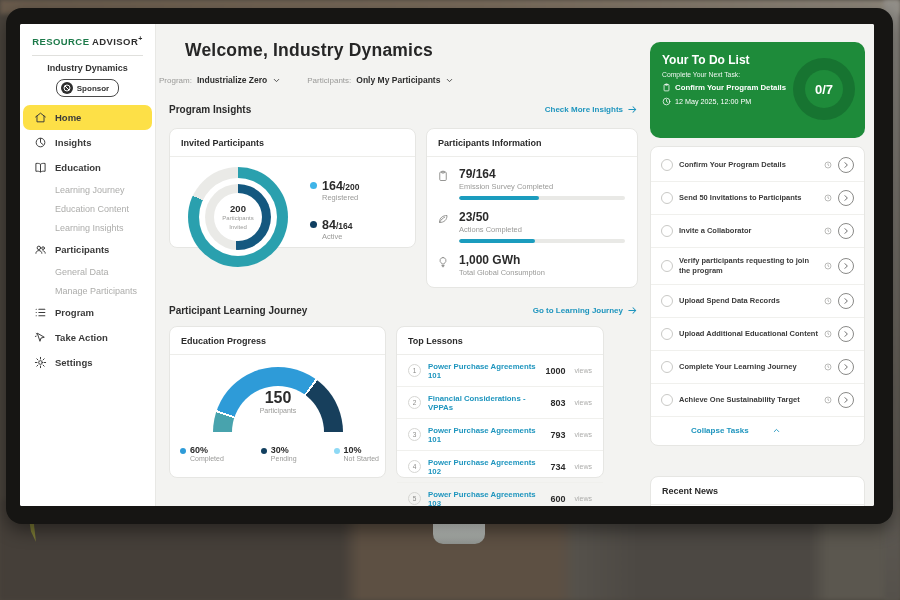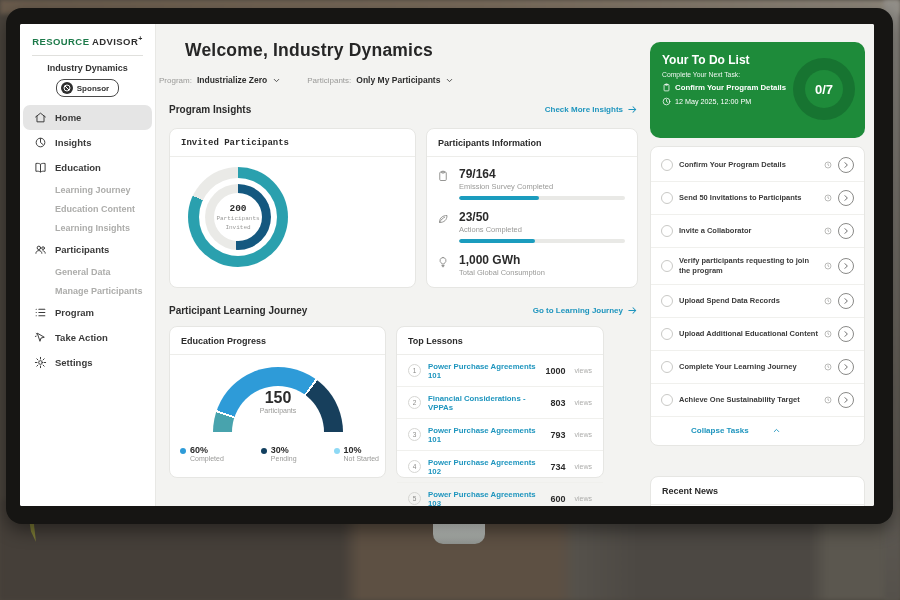--- a/index.html
+++ b/index.html
@@ -34,39 +34,39 @@
   .logo { text-align:center; margin-top:11px; font-size:9.5px; font-weight:bold; letter-spacing:.4px; }
   .logo .g { color:#1D7A4A; } .logo .d { color:#2F2F2F; }
   .logo sup { font-size:7px; }
   .logo-div { border-top:1px solid #E0E0DD; margin:8px 12px 7px; }
   .org { text-align:center; font-size:9px; font-weight:bold; color:#333; }
   .sponsor { display:flex; align-items:center; gap:4px; width:max-content;
     margin:6px auto 8px; border:1px solid #4a4a4a; border-radius:8px;
     padding:2px 9px 2px 4px; font-size:8px; font-weight:bold; color:#333; background:#fff; cursor:pointer; }
   .mi { display:flex; align-items:center; gap:8px; padding:6px 8px 6px 14px;
     font-size:9.5px; font-weight:bold; color:#3a3a3a; cursor:pointer; }
-  .mi.active { background:#e5e5e5; border-radius:7px; margin:0 3px; padding-left:11px; }
+  .mi.active { background:#fde047; border-radius:7px; margin:0 3px; padding-left:11px; }
   .mi .mi-ic { display:flex; width:13px; color:#3a3a3a; }
-  .mi.sub { padding:4.5px 8px 4.5px 35px; font-size:9px; font-weight:bold; color:#ADADAB;align-items:flex-end; }
+  .mi.sub { padding:4.5px 8px 4.5px 35px; font-size:9px; font-weight:normal; color:#ADADAB;align-items:flex-end; }
 
   
   #content-bg { position:absolute; left:136px; right:0; top:0; bottom:0; background:#F3F3F1; }
   #main { position:absolute; left:136px; top:0; width:489px; height:100%; }
   .h1 { position:absolute; left:29px; top:16px; font-size:17.5px; font-weight:bold; color:#262626; letter-spacing:.2px; }
   .filters { position:absolute; left:3px; top:51px; display:flex; gap:26px; align-items:flex-end; }
   .filter { display:flex; align-items:center; gap:5px; cursor:pointer; }
   .flabel { font-size:8px; color:#9a9a98; }
   .fvalue { font-size:8.5px; font-weight:bold; color:#2e2e2e; }
   .sec-row { position:absolute; left:13px; width:469px; display:flex; justify-content:space-between; align-items:center; }
   .sec-title { font-size:10px; font-weight:bold; color:#2b2b2b; }
   .sec-link { display:flex; align-items:center; gap:4px; font-size:8px; font-weight:bold; color:#1E95BE; cursor:pointer; }
   .card { background:#fff; border:1px solid #E6E6E3; border-radius:8px; position:relative; }
   .card-title { font-size:9px; font-weight:bold; color:#2b2b2b; padding:9px 11px 8px; border-bottom:1px solid #EDEDEA; }
   #row1 { position:absolute; left:13px; top:104px; display:flex; gap:10px; }
-  #card-invited { width:247px; height:160px;font-family:Liberation Mono, monospace; }
+  #card-invited { width:247px; height:120px; }
   #card-info { width:212px; height:160px; }
   #row2 { position:absolute; left:13px; top:302px; display:flex; gap:10px; }
   #card-edu { width:217px; height:152px; }
   #card-lessons { width:208px; height:152px; }
 
   
   .donut-wrap { position:absolute; left:18px; top:38px; width:100px; height:100px; }
   .dlayer { position:absolute; border-radius:50%; }
   #donut-outer { left:0; top:0; width:100px; height:100px; }
   .dwhite1 { left:11px; top:11px; width:78px; height:78px; background:#fff; }
@@ -292,20 +292,36 @@
             <div class="card-title">Invited Participants</div>
             <div class="donut-wrap">
               <div class="dlayer" id="donut-outer" style="background: conic-gradient(rgb(42, 160, 174) 0deg, rgb(42, 160, 174) 82%, rgb(234, 234, 231) 0deg, rgb(234, 234, 231) 100%);"></div>
               <div class="dlayer dwhite1"></div>
               <div class="dlayer" id="donut-inner" style="background: conic-gradient(rgb(20, 88, 127) 0deg, rgb(20, 88, 127) 51%, rgb(234, 234, 231) 0deg, rgb(234, 234, 231) 100%);"></div>
               <div class="dlayer dwhite2">
                 <div class="dval">200</div>
                 <div class="dlab"><span>Participants</span><br><span>Invited</span></div>
               </div>
             </div>
+            <div class="dlegend">
+              <div class="dleg-item">
+                <span class="dot" style="background: rgb(63, 180, 232);"></span>
+                <span>
+                  <div class="dleg-val"><span>164</span><small>/200</small></div>
+                  <div class="dleg-lab">Registered</div>
+                </span>
+              </div>
+              <div class="dleg-item">
+                <span class="dot" style="background: rgb(15, 63, 97);"></span>
+                <span>
+                  <div class="dleg-val"><span>84</span><small>/164</small></div>
+                  <div class="dleg-lab">Active</div>
+                </span>
+              </div>
+            </div>
           </div>
 
           <div class="card" id="card-info">
             <div class="card-title">Participants Information</div>
             <div class="stat">
               <span class="stat-ic">
                   <svg width="12" height="12" viewBox="0 0 24 24" fill="none" stroke="currentColor" stroke-width="1.8">
                     <rect x="5.5" y="4" width="13" height="17" rx="2"></rect>
                     <rect x="9" y="2.5" width="6" height="3.5" rx="1"></rect>
                   </svg>

